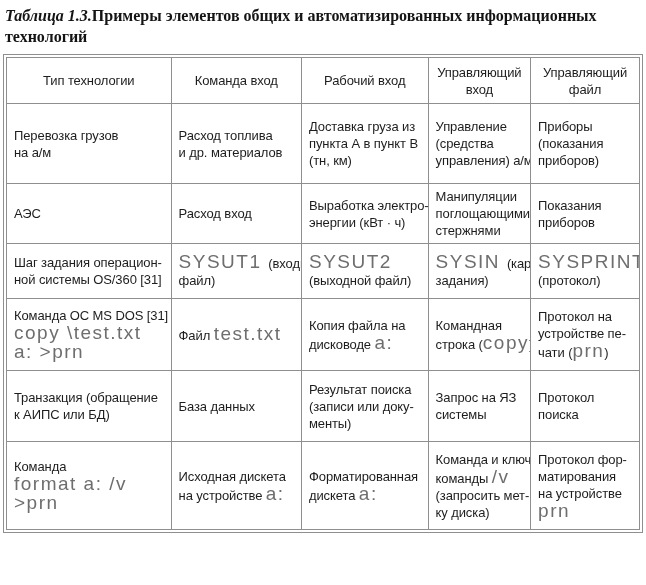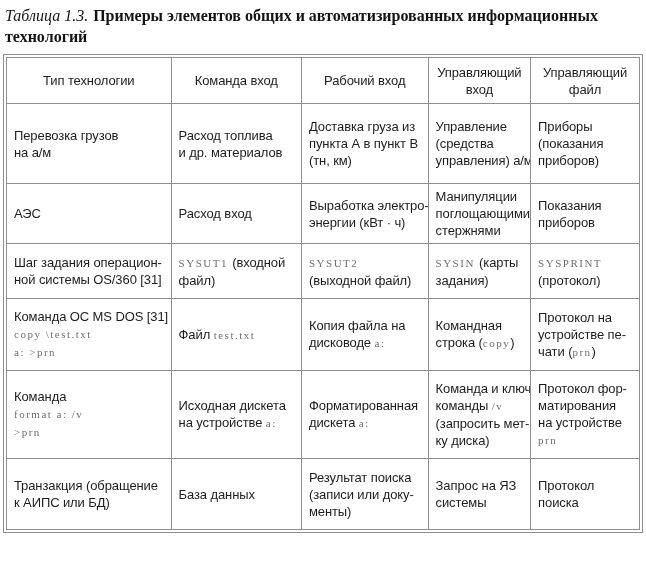--- a/index.html
+++ b/index.html
@@ -20,22 +20,21 @@
   }
   .title{
     font-family:"Liberation Serif",serif;
     font-size:16px;
     line-height:21px;
     margin:1px 2px 7px 2px;
     color:#141414;
   }
   .title .label{
     font-style:italic;
-    font-weight:normal;
-    margin-right:5px;
+    font-weight:bold;
   }
   .title .text{
     font-weight:bold;
   }
   .table-outer{
     border:1px solid var(--border-color);
     padding:2px;
     background:var(--bg-color);
   }
   table{
@@ -56,24 +55,24 @@
     text-align:center;
     height:46px;
     padding:2px 4px;
   }
   td{
     text-align:left;
     padding:4px 3px 4px 7px;
     white-space:nowrap;
   }
   .mono{
-    font-family:Liberation Serif, serif;
+    font-family:Liberation Sans, sans-serif;
     color:var(--mono-color);
     letter-spacing:1.5px;
-    font-size:11px;
+    font-size:19px;
   }
   col.c1{width:26.0%;}
   col.c2{width:20.6%;}
   col.c3{width:20.0%;}
   col.c4{width:16.2%;}
   col.c5{width:17.2%;}
 </style>
 </head>
 <body>
 
@@ -121,29 +120,29 @@
           <td><span class="mono">SYSIN </span><span class="sans">(карты<br>задания)</span></td>
           <td><span class="mono">SYSPRINT</span><span class="sans"><br>(протокол)</span></td>
         </tr>
         <tr style="height: 72px;">
           <td><span class="sans">Команда ОС MS DOS [31]<br></span><span class="mono">copy \test.txt<br>a: &gt;prn</span></td>
           <td><span class="sans">Файл </span><span class="mono">test.txt</span></td>
           <td><span class="sans">Копия файла на<br>дисководе </span><span class="mono">a:</span></td>
           <td><span class="sans">Командная<br>строка (</span><span class="mono">copy</span><span class="sans">)</span></td>
           <td><span class="sans">Протокол на<br>устройстве пе-<br>чати (</span><span class="mono">prn</span><span class="sans">)</span></td>
         </tr>
+        <tr style="height: 71px;">
+          <td><span class="sans">Транзакция (обращение<br>к АИПС или БД)</span></td>
+          <td><span class="sans">База данных</span></td>
+          <td><span class="sans">Результат поиска<br>(записи или доку-<br>менты)</span></td>
+          <td><span class="sans">Запрос на ЯЗ<br>системы</span></td>
+          <td><span class="sans">Протокол<br>поиска</span></td>
+        </tr>
         <tr style="height: 88px;">
           <td><span class="sans">Команда<br></span><span class="mono">format a: /v<br>&gt;prn</span></td>
           <td><span class="sans">Исходная дискета<br>на устройстве </span><span class="mono">a:</span></td>
           <td><span class="sans">Форматированная<br>дискета </span><span class="mono">a:</span></td>
           <td><span class="sans">Команда и ключ<br>команды </span><span class="mono">/v</span><span class="sans"><br>(запросить мет-<br>ку диска)</span></td>
           <td><span class="sans">Протокол фор-<br>матирования<br>на устройстве<br></span><span class="mono">prn</span></td>
         </tr>
-        <tr style="height: 71px;">
-          <td><span class="sans">Транзакция (обращение<br>к АИПС или БД)</span></td>
-          <td><span class="sans">База данных</span></td>
-          <td><span class="sans">Результат поиска<br>(записи или доку-<br>менты)</span></td>
-          <td><span class="sans">Запрос на ЯЗ<br>системы</span></td>
-          <td><span class="sans">Протокол<br>поиска</span></td>
-        </tr>
       </tbody>
   </table>
 </div>
 
 </body></html>

